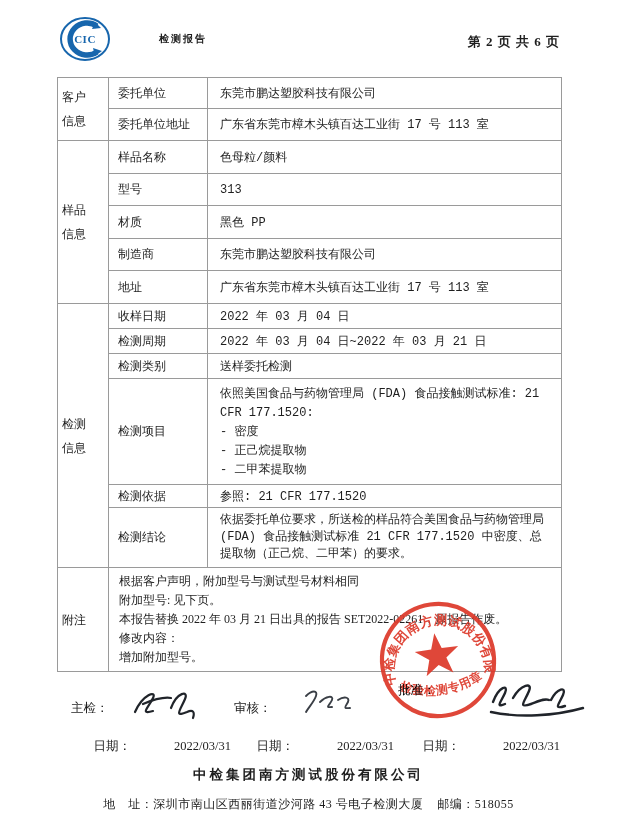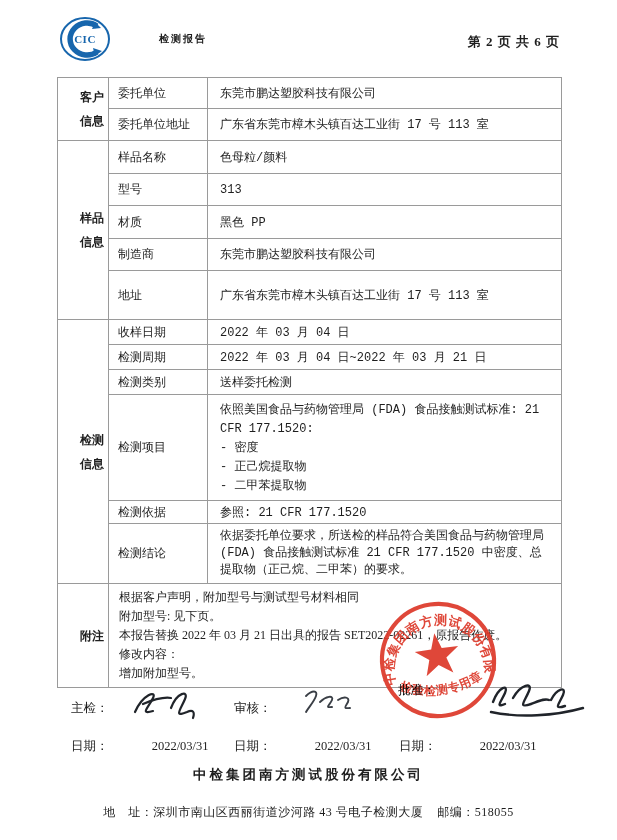--- a/index.html
+++ b/index.html
@@ -14,47 +14,47 @@
   
   .hdr { position:absolute; left:57px; top:14px; width:503px; height:54px;text-decoration:underline; }
   .logo { position:absolute; left:2px; top:2px; width:52px; height:46px; }
   .hdr-title { position:absolute; left:62px; top:18px; font-size:10px; font-weight:bold; letter-spacing:2px;margin-left:40px; }
   .hdr-no { position:absolute; left:168px; top:19px; font-size:13px; font-weight:bold; white-space:nowrap; }
   .hdr-page { position:absolute; right:0px; top:19px; font-size:13px; font-weight:bold; letter-spacing:1px; white-space:nowrap; }
 
   
   table.rpt { position:absolute; left:57px; top:77px; width:504px; border-collapse:collapse; table-layout:fixed; }
   table.rpt td { border:1px solid #9a9a9a; font-size:12px; vertical-align:middle; overflow:hidden; }
-  td.group { text-align:right; white-space:pre-line; line-height:2.0; padding:0 4px;font-weight:bold; }
+  td.group { text-align:left; white-space:pre-line; line-height:2.0; padding:0 4px; }
   td.lbl { padding-left:9px; padding-right:4px;margin-top:11px; }
   td.val { padding-left:12px; padding-right:8px;font-family:Liberation Mono, monospace; }
   td.pre { white-space:pre-line; }
   td.top { vertical-align:top; padding-top:6px; padding-bottom:4px; }
   td.proj { line-height:19px; }
   td.concl { line-height:17px; padding-top:4px; padding-bottom:4px; }
   td.notes { white-space:pre-line; line-height:19px; padding:4px 10px 4px 10px; vertical-align:middle; }
 
   
-  .sigblock { position:absolute; left:57px; top:688px; width:503px; height:80px; font-size:12.5px; }
+  .sigblock { position:absolute; left:57px; top:688px; width:503px; height:80px; font-size:12.5px;text-align:right; }
   .sigcol { position:absolute; top:0; }
   .sigcol .row1 { position:relative; height:36px; }
   .siglab { position:absolute; left:0; top:12px; white-space:nowrap; }
   .sigimg { position:absolute; left:42px; top:-6px; }
   .row2 { position:absolute; top:50px; left:0; width:100%; white-space:nowrap; }
   .datlab { display:inline-block; }
   .datval { display:inline-block; margin-left:40px; font-size:12.5px; }
 
   
   .stamp { position:absolute; left:374px; top:596px; width:128px; height:128px; transform:rotate(-8deg); opacity:0.93; }
   .approve-label { position:absolute; left:398px; top:682px; font-size:12.5px; color:#000000; z-index:5; }
 
   
   .footer { position:absolute; left:0; top:766px; width:617px; text-align:center; }
   .f-company { font-size:13.5px; font-weight:bold; letter-spacing:3px; }
-  .f-line { margin-top:20px; font-size:12px; letter-spacing:0.5px; white-space:nowrap; }
+  .f-line { margin-top:12px; font-size:12px; letter-spacing:0.5px; white-space:nowrap; }
   .f-url { color:#0000d4; text-decoration:underline; font-family:"Liberation Mono","DejaVu Sans Mono",monospace; font-size:11.5px; }
   .sp { display:inline-block; width:14px; }
   .sp2 { display:inline-block; width:8px; }
 
   svg text { font-family:"Liberation Serif","DejaVu Serif",serif; }
 </style>
 </head>
 <body>
 
 <div class="page">
@@ -101,21 +101,21 @@
         <td class="val">313</td>
       </tr>
       <tr style="height:33px">
         <td class="lbl">材质</td>
         <td class="val">黑色 PP</td>
       </tr>
       <tr style="height:32px">
         <td class="lbl">制造商</td>
         <td class="val">东莞市鹏达塑胶科技有限公司</td>
       </tr>
-      <tr style="height:49px">
+      <tr style="height:33px">
         <td class="lbl">地址</td>
         <td class="val">广东省东莞市樟木头镇百达工业街 17 号 113 室</td>
       </tr>
 
       <tr style="height:25px">
         <td class="group pre" rowspan="6">检测
 信息</td>
         <td class="lbl">收样日期</td>
         <td class="val">2022 年 03 月 04 日</td>
       </tr>

